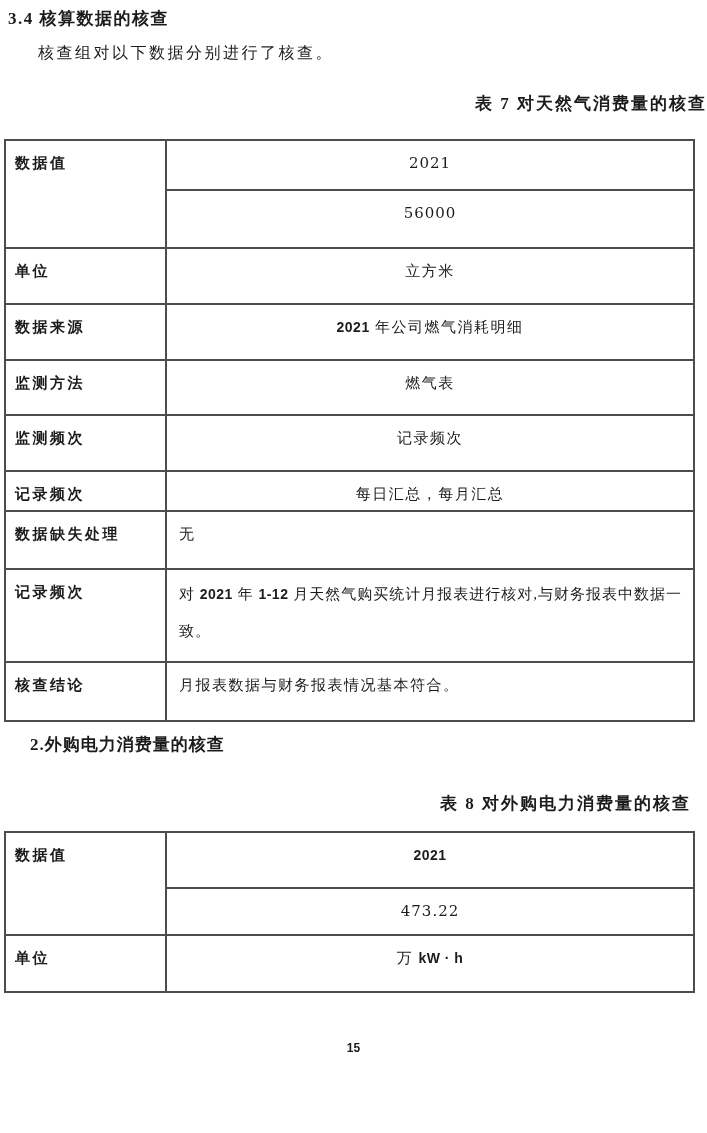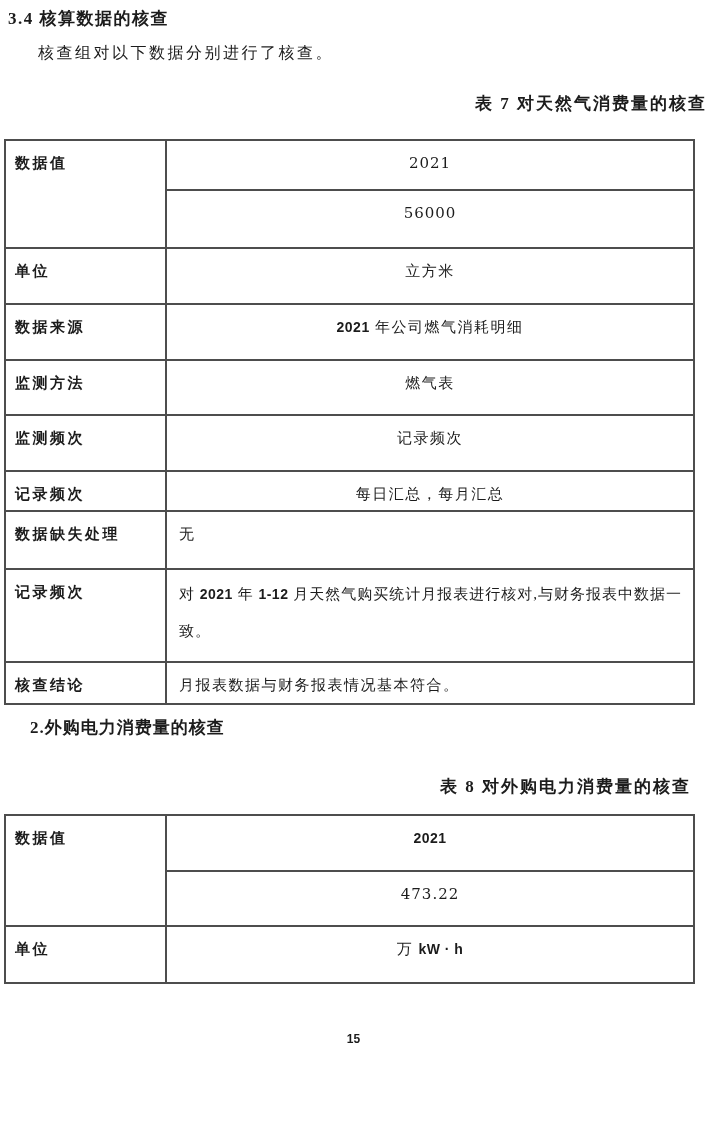--- a/index.html
+++ b/index.html
@@ -134,42 +134,42 @@
         <td class="val-c">每日汇总，每月汇总</td>
       </tr>
       <tr style="height:58px">
         <td class="label">数据缺失处理</td>
         <td class="val-l">无</td>
       </tr>
       <tr style="height:93px">
         <td class="label">记录频次</td>
         <td class="val-l wrap"><span>对 </span><span class="b">2021</span><span> 年 </span><span class="b">1-12</span><span> 月天然气购买统计月报表进行核对,与财务报表中数据一致。</span></td>
       </tr>
-      <tr style="height:42px">
+      <tr style="height:59px">
         <td class="label">核查结论</td>
         <td class="val-l">月报表数据与财务报表情况基本符合。</td>
       </tr>
     </tbody>
   </table>
 
   <div class="h-sub h-sub2">2.外购电力消费量的核查</div>
 
   <div class="table-title t8-title">表 8  对外购电力消费量的核查</div>
 
   <table class="doc-table t8">
     <colgroup>
         <col class="c-label">
         <col>
       </colgroup>
     <tbody>
       <tr style="height:56px">
         <td class="label" rowspan="2">数据值</td>
         <td class="val-c"><span class="b">2021</span></td>
       </tr>
-      <tr style="height:55px">
+      <tr style="height:47px">
         <td class="val-c num-serif">473.22</td>
       </tr>
       <tr style="height:57px">
         <td class="label">单位</td>
         <td class="val-c"><span>万 </span><span class="b">kW · h</span></td>
       </tr>
     </tbody>
   </table>
 
   <div class="page-num">15</div>

